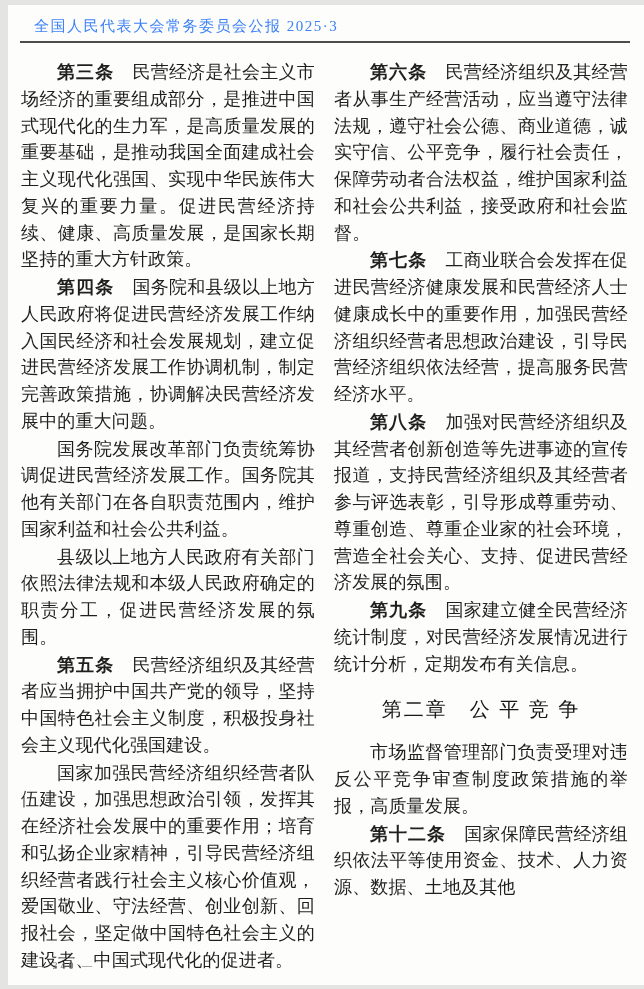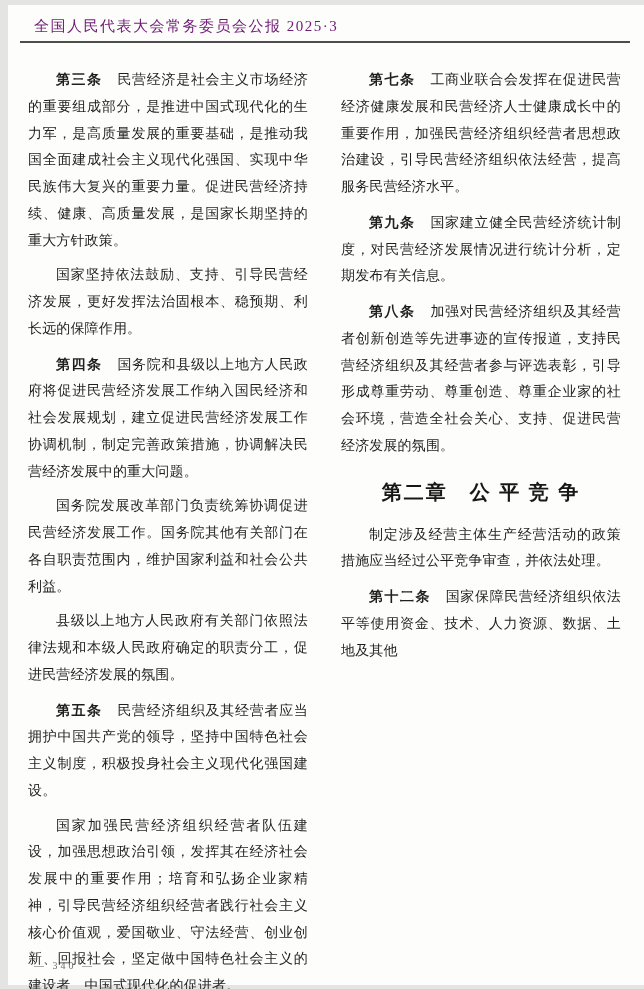--- a/index.html
+++ b/index.html
@@ -12,55 +12,55 @@
   }
   .page {
     position: absolute;
     left: 8px; top: 5px; right: 0; bottom: 4px;
     background: #fdfdfc;
     box-sizing: border-box;
     padding: 12px 14px 0 12px;
   }
   .header-title {
     font-size: 15px;
-    color: #701a75;
+    color: #3b82f6;
     letter-spacing: 1.5px;
     padding-left: 14px;
     line-height: 18px;
   }
   .header-rule {
     border: none;
     border-top: 2.5px solid #4d4d4d;
     margin: 6px 0 0 0;
   }
   .content {
     display: flex;
     gap: 17px;
     margin-top: 15px;
   }
   .col {
     width: 296px;
     color: #1f1f1f;
   }
   .col p {
-    margin: 8px;
+    margin: 1px;
     text-indent: 2em;
     text-align: justify;
-    font-size: 14px;
+    font-size: 18px;
     line-height: 26.75px;
     letter-spacing: 0.15px;
   }
   .col p strong {
     font-family: "Liberation Sans", "DejaVu Sans", sans-serif;
     font-weight: 700;
     letter-spacing: 1px;
   }
   .col h2.chapter {
     font-family: "Liberation Sans", "DejaVu Sans", sans-serif;
-    font-weight: 700;
+    font-weight: 400;
     font-size: 20px;
     line-height: 26px;
     text-align: center;
     letter-spacing: 2px;
     margin: 19px 0 17px 0;
     color: #171717;
   }
   .footer {
     position: absolute;
     left: 26px;
@@ -75,33 +75,33 @@
 
 <div class="page">
   <div class="header">
     <div class="header-title">全国人民代表大会常务委员会公报 2025·3</div>
     <hr class="header-rule">
   </div>
 
   <div class="content">
     <div class="col" id="col-left">
         <p><strong>第三条</strong>　民营经济是社会主义市场经济的重要组成部分，是推进中国式现代化的生力军，是高质量发展的重要基础，是推动我国全面建成社会主义现代化强国、实现中华民族伟大复兴的重要力量。促进民营经济持续、健康、高质量发展，是国家长期坚持的重大方针政策。</p>
-        <p>国家坚持依法鼓励、支持、引导民营经济发展，更好发挥法治固根本、稳预期、利长远的保障作用。</p>
         <p><strong>第四条</strong>　国务院和县级以上地方人民政府将促进民营经济发展工作纳入国民经济和社会发展规划，建立促进民营经济发展工作协调机制，制定完善政策措施，协调解决民营经济发展中的重大问题。</p>
         <p>国务院发展改革部门负责统筹协调促进民营经济发展工作。国务院其他有关部门在各自职责范围内，维护国家利益和社会公共利益。</p>
         <p>县级以上地方人民政府有关部门依照法律法规和本级人民政府确定的职责分工，促进民营经济发展的氛围。</p>
         <p><strong>第五条</strong>　民营经济组织及其经营者应当拥护中国共产党的领导，坚持中国特色社会主义制度，积极投身社会主义现代化强国建设。</p>
         <p>国家加强民营经济组织经营者队伍建设，加强思想政治引领，发挥其在经济社会发展中的重要作用；培育和弘扬企业家精神，引导民营经济组织经营者践行社会主义核心价值观，爱国敬业、守法经营、创业创新、回报社会，坚定做中国特色社会主义的建设者、中国式现代化的促进者。</p>
       </div>
     <div class="col" id="col-right">
+        <p><strong>第六条</strong>　民营经济组织及其经营者从事生产经营活动，应当遵守法律法规，遵守社会公德、商业道德，诚实守信、公平竞争，履行社会责任，保障劳动者合法权益，维护国家利益和社会公共利益，接受政府和社会监督。</p>
         <p><strong>第七条</strong>　工商业联合会发挥在促进民营经济健康发展和民营经济人士健康成长中的重要作用，加强民营经济组织经营者思想政治建设，引导民营经济组织依法经营，提高服务民营经济水平。</p>
+        <p><strong>第八条</strong>　加强对民营经济组织及其经营者创新创造等先进事迹的宣传报道，支持民营经济组织及其经营者参与评选表彰，引导形成尊重劳动、尊重创造、尊重企业家的社会环境，营造全社会关心、支持、促进民营经济发展的氛围。</p>
         <p><strong>第九条</strong>　国家建立健全民营经济统计制度，对民营经济发展情况进行统计分析，定期发布有关信息。</p>
-        <p><strong>第八条</strong>　加强对民营经济组织及其经营者创新创造等先进事迹的宣传报道，支持民营经济组织及其经营者参与评选表彰，引导形成尊重劳动、尊重创造、尊重企业家的社会环境，营造全社会关心、支持、促进民营经济发展的氛围。</p>
         <h2 class="chapter">第二章　公 平 竞 争</h2>
-        <p>制定涉及经营主体生产经营活动的政策措施应当经过公平竞争审查，并依法处理。</p>
+        <p>市场监督管理部门负责受理对违反公平竞争审查制度政策措施的举报，高质量发展。</p>
         <p><strong>第十二条</strong>　国家保障民营经济组织依法平等使用资金、技术、人力资源、数据、土地及其他</p>
       </div>
   </div>
 
   <div class="footer">
     <span>— 340 —</span>
   </div>
 </div>
 
 </body></html>

